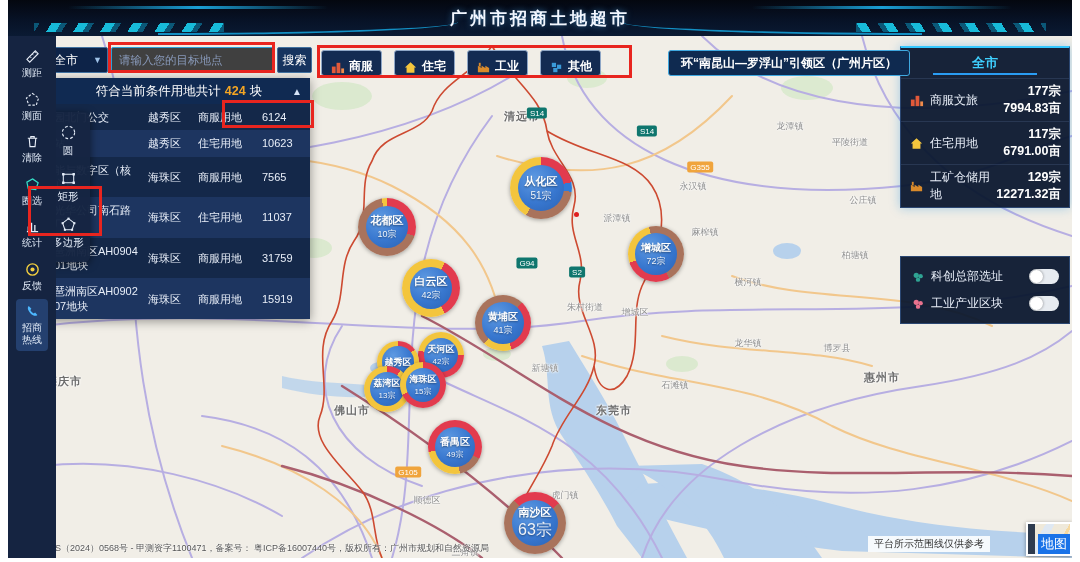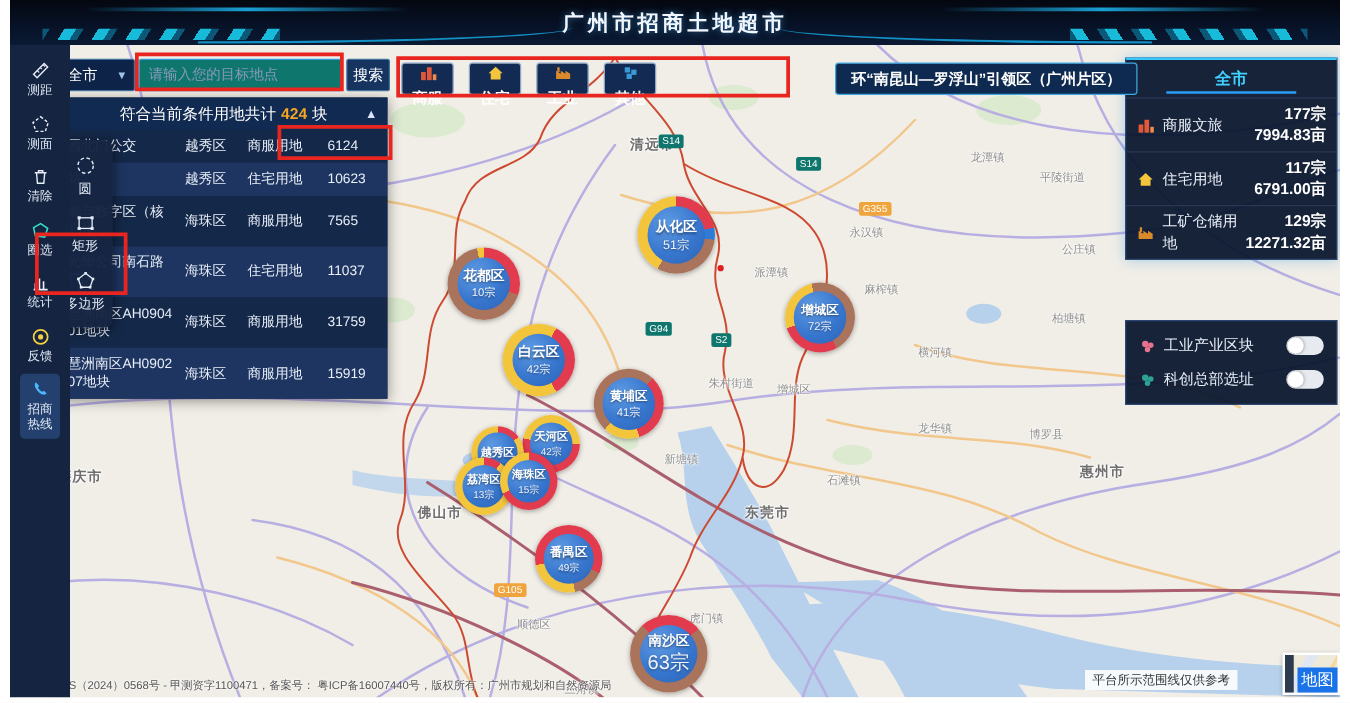--- a/index.html
+++ b/index.html
@@ -48,21 +48,21 @@
     background:radial-gradient(circle at 35% 30%, #5e9ae2 0%, #3877cf 55%, #2a62b4 100%);
     display:flex; flex-direction:column; align-items:center; justify-content:center; }
   .marker .m-name { color:#fff; font-weight:bold; text-shadow:0 1px 2px rgba(0,0,0,.45); white-space:nowrap;}
   .marker .m-count { color:rgba(255,255,255,.92); text-shadow:0 1px 2px rgba(0,0,0,.4); white-space:nowrap;}
 
   
   .sel { position:absolute; left:6px; top:11px; width:60px; height:26px; background:#0d2348;
     border:1px solid #41719f; color:#fff; font-size:12px; display:flex; align-items:center;
     justify-content:space-between; padding:0 5px; z-index:10; cursor:pointer; border-radius:2px;}
   .sel .chev { color:#9fc2e8; font-size:9px; }
-  .srch-input { position:absolute; left:69px; top:11px; width:163px; height:26px; background:#0f766e;
+  .srch-input { position:absolute; left:69px; top:11px; width:163px; height:26px; background:#404040;
     border:1px solid #2f9fd8; color:#e8eef8; font-size:11.5px; padding:0 7px; z-index:10; border-radius:2px;}
   .srch-input::placeholder { color:#8798b8; }
   .srch-btn { position:absolute; left:235px; top:11px; width:35px; height:26px; background:#16345f;
     border:1px solid #41719f; color:#fff; font-size:12px; z-index:10; cursor:pointer; border-radius:2px;}
 
   
   .left-panel { position:absolute; left:6px; top:42px; width:262px; background:rgba(11,25,50,.96);
     z-index:9; box-shadow:0 2px 10px rgba(0,0,0,.4); }
   .summary { height:26px; display:flex; align-items:center; justify-content:center; gap:4px;
     background:#102a52; color:#fff; font-size:12.5px; position:relative; }
@@ -79,23 +79,23 @@
   .tr .c-name { word-break:break-all; }
 
   
   .drawtools { position:absolute; left:4px; top:76px; width:44px; background:rgba(22,37,66,.97);
     border-radius:6px; box-shadow:0 2px 9px rgba(0,0,0,.55); z-index:20; padding:7px 0 5px; }
   .dt-item { display:flex; flex-direction:column; align-items:center; gap:3px; padding:5px 0 7px; cursor:pointer; }
   .dt-item .lbl { color:#e4ecf8; font-size:10.5px; }
 
   
   .filters { position:absolute; left:279px; top:14px; display:flex; gap:12px; z-index:10; }
-  .filter-btn { height:26px; display:flex; align-items:center; gap:4px; padding:0 8px;
+  .filter-btn { height:26px; display:flex; align-items:flex-end; gap:4px; padding:0 8px;
     background:#132b52; border:1px solid #8ea6c6; border-radius:3px; color:#fff; font-size:12px;
-    font-weight:bold; cursor:pointer;flex-direction:column; }
+    font-weight:bold; cursor:pointer; }
   .zone-badge { position:absolute; left:626px; top:14px; height:26px; display:flex; align-items:center;
     padding:0 12px; background:#0f2a50; border:1.5px solid #3fa8e0; border-radius:3px; color:#fff;
     font-size:12px; font-weight:bold; z-index:10; cursor:pointer; white-space:nowrap; }
 
   
   .stats { position:absolute; left:858px; top:10px; width:170px; background:rgba(9,22,46,.94);
     border:1px solid rgba(80,140,220,.35); border-top:2px solid #35c8ff; z-index:9;
     box-shadow:0 0 10px rgba(20,140,220,.35); }
   .stats .tab { height:30px; display:flex; align-items:center; justify-content:center;
     color:#3fd0ff; font-size:13px; font-weight:bold; position:relative; cursor:pointer;}
@@ -541,43 +541,43 @@
             </span>
             <span class="lbl">工矿仓储用地</span>
             <span class="vals">129宗<br>12271.32亩</span>
           </div>
         </div>
     </div>
     <div class="toggles" id="toggles">
         <div class="tog-row">
           <span class="icn" style="display:inline-flex">
             <svg width="14" height="14" viewBox="0 0 16 16">
+              <g fill="#2fa393">
+                <circle cx="6" cy="6" r="3"></circle>
+                <circle cx="11" cy="7" r="2.5"></circle>
+                <circle cx="8" cy="11" r="2.5"></circle>
+              </g>
+            </svg>
+          </span>
+          <span class="lbl">科创总部选址</span>
+          <span class="toggle">
+            <span class="knob"></span>
+          </span>
+        </div>
+        <div class="tog-row">
+          <span class="icn" style="display:inline-flex">
+            <svg width="14" height="14" viewBox="0 0 16 16">
               <g fill="#e8718d">
                 <circle cx="6" cy="6" r="3"></circle>
                 <circle cx="11" cy="7" r="2.5"></circle>
                 <circle cx="8" cy="11" r="2.5"></circle>
               </g>
             </svg>
           </span>
           <span class="lbl">工业产业区块</span>
-          <span class="toggle">
-            <span class="knob"></span>
-          </span>
-        </div>
-        <div class="tog-row">
-          <span class="icn" style="display:inline-flex">
-            <svg width="14" height="14" viewBox="0 0 16 16">
-              <g fill="#2fa393">
-                <circle cx="6" cy="6" r="3"></circle>
-                <circle cx="11" cy="7" r="2.5"></circle>
-                <circle cx="8" cy="11" r="2.5"></circle>
-              </g>
-            </svg>
-          </span>
-          <span class="lbl">科创总部选址</span>
           <span class="toggle">
             <span class="knob"></span>
           </span>
         </div>
       </div>
 
     <div class="map-footer">QS（2024）0568号 - 甲测资字1100471，备案号： 粤ICP备16007440号，版权所有：广州市规划和自然资源局</div>
     <div class="disclaimer">平台所示范围线仅供参考</div>
     <div class="switcher">
       <div class="strip"></div>

